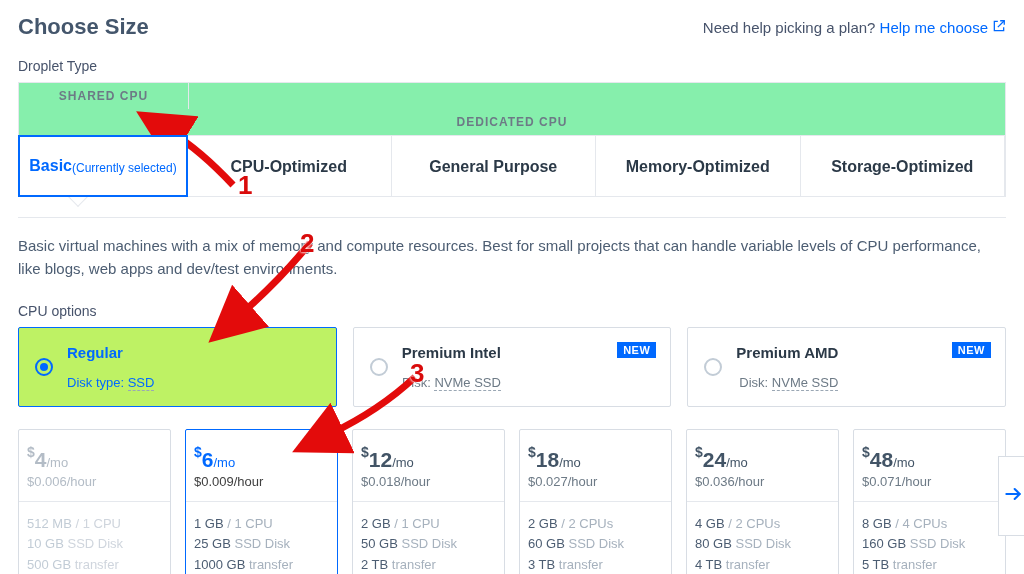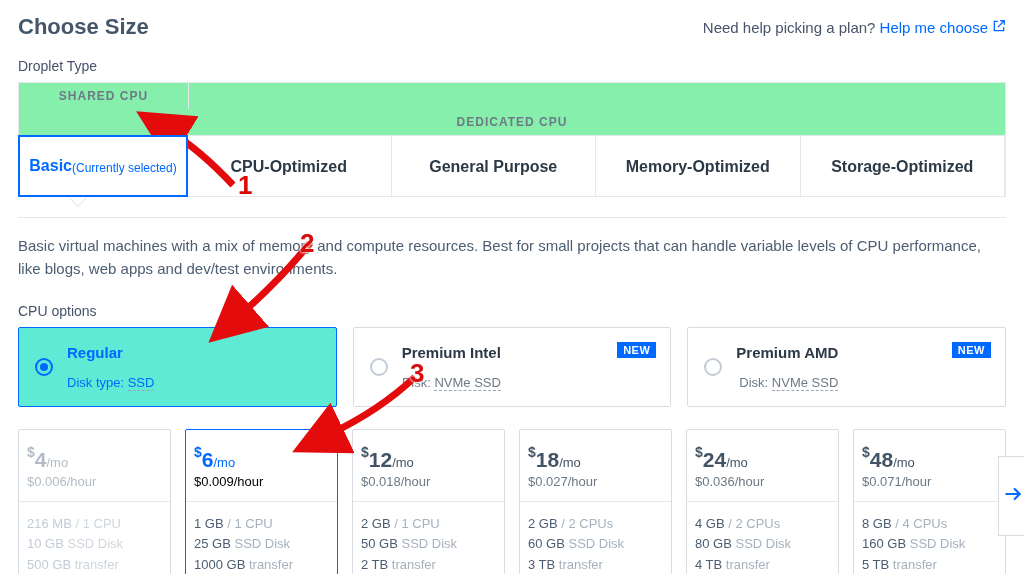--- a/index.html
+++ b/index.html
@@ -55,21 +55,21 @@
   .description {
     color:#4c5d72; font-size:15px; line-height:1.55; margin-bottom: 22px;
   }
 
   
   .cpu-row { display:flex; gap:16px; margin-bottom: 22px; }
   .cpu-card {
     flex:1; border:1px solid #d8dde4; border-radius:2px; padding:16px 16px;
     display:flex; align-items:center; gap:14px; cursor:pointer; background:#fff; position:relative;
   }
-  .cpu-card.selected { border:1px solid #0069ff; background:#5eead4; }
+  .cpu-card.selected { border:1px solid #0069ff; background:#bef264; }
   .radio {
     width:18px; height:18px; border-radius:50%; border:2px solid #c2ccd6;
     display:flex; align-items:center; justify-content:center; flex-shrink:0;
   }
   .cpu-card.selected .radio { border-color:#0069ff; }
   .radio-dot { width:8px; height:8px; border-radius:50%; background:#0069ff; }
   .cpu-title { font-weight:700; font-size:15px; color:#2b3947; }
   .cpu-card.selected .cpu-title { color:#0069ff; }
   .cpu-sub { font-size:13px; color:#6d7a86; margin-top:14px;text-align:right; }
   .cpu-card.selected .cpu-sub { color:#0069ff; }
@@ -90,21 +90,21 @@
   .plan-card.selected { border:1.5px solid #0069ff; }
   .plan-top { padding:16px 8px 12px; }
   .plan-price-line { font-weight:400; color:#425466; }
   .plan-card.faded .plan-price-line { color:#b3bcc6; }
   .plan-card.selected .plan-price-line { color:#0069ff; }
   .plan-price-main { font-size:21px; font-weight:600; }
   .plan-price-main .dollar { font-size:14px; vertical-align:super; position:relative; top:-2px; }
   .plan-price-main .permo { font-size:13px; font-weight:400; }
   .plan-hour { font-size:13px; color:#6d7a86; margin-top:2px; }
   .plan-card.faded .plan-hour { color:#b3bcc6; }
-  .plan-card.selected .plan-hour { color:#000000; }
+  .plan-card.selected .plan-hour { color:#404040; }
   .plan-divider { height:1px; background:#e5e8ed; }
   .plan-specs { padding:12px 8px 16px; font-size:13px; color:#4c5d72; line-height:1.6; }
   .plan-card.faded .plan-specs { color:#c2ccd6; }
   .spec-light { color:#a6b1bd; }
   .plan-card.faded .spec-light { color:#cfd5dd; }
 
   .scroll-right {
     position:absolute; right:-2px; top:456px; width:28px; height:80px;
     border:1px solid #d8dde4; border-right:none; background:#fff;
     display:flex; align-items:center; justify-content:center; color:#0069ff;
@@ -205,21 +205,21 @@
 
   <div class="plan-row">
 
     <div class="plan-card faded">
       <div class="plan-top">
         <div class="plan-price-line"><span class="plan-price-main"><span class="dollar">$</span><span>4</span><span class="permo">/mo</span></span></div>
         <div class="plan-hour">$0.006/hour</div>
       </div>
       <div class="plan-divider"></div>
       <div class="plan-specs">
-        <div><span>216 MB</span><span class="spec-light"> / </span><span class="spec-light">1 CPU</span></div>
+        <div><span>512 MB</span><span class="spec-light"> / </span><span class="spec-light">1 CPU</span></div>
         <div><span>10 GB</span> <span class="spec-light">SSD Disk</span></div>
         <div><span>500 GB</span> <span class="spec-light">transfer</span></div>
       </div>
     </div>
 
     <div class="plan-card selected">
       <div class="plan-top">
         <div class="plan-price-line"><span class="plan-price-main"><span class="dollar">$</span><span>6</span><span class="permo">/mo</span></span></div>
         <div class="plan-hour">$0.009/hour</div>
       </div>

